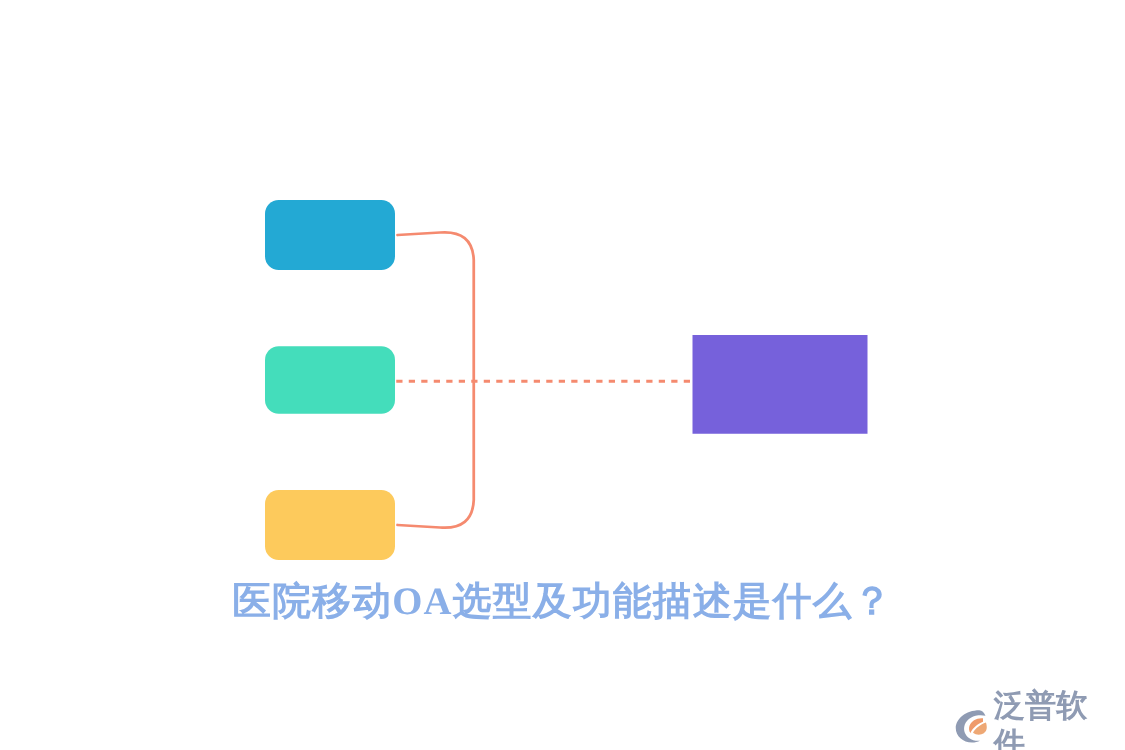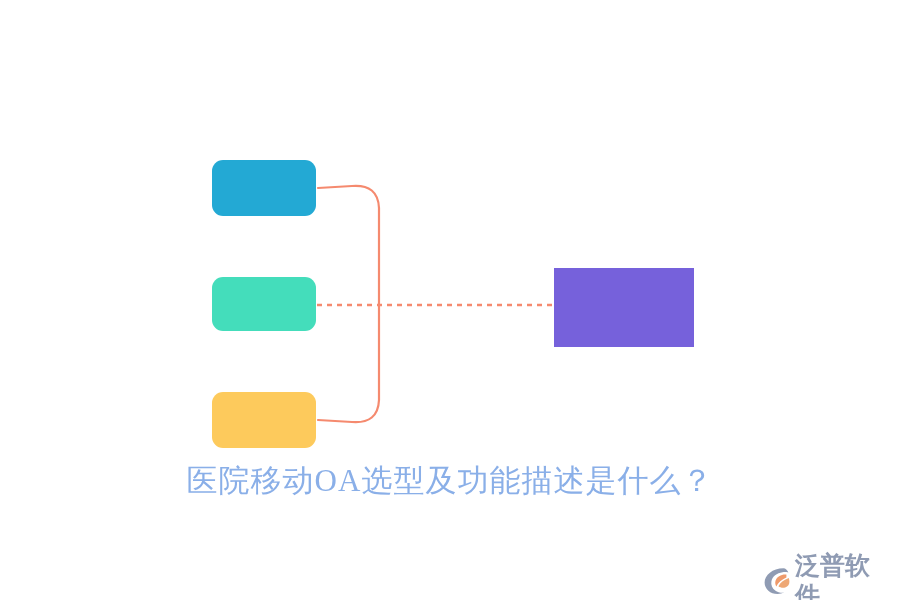--- a/index.html
+++ b/index.html
@@ -71,20 +71,21 @@
   #page-title {
     position: absolute;
     left: 0;
     top: 460px;
     width: 900px;
     text-align: center;
     font-family: "Liberation Serif", "DejaVu Serif", serif;
     font-size: 31px;
     letter-spacing: 1px;
     white-space: nowrap;
+    font-weight: bold;
   }
 
   
   #brand {
     position: absolute;
     left: 762px;
     top: 564px;
     width: 132px;
     height: 58px;
   }

